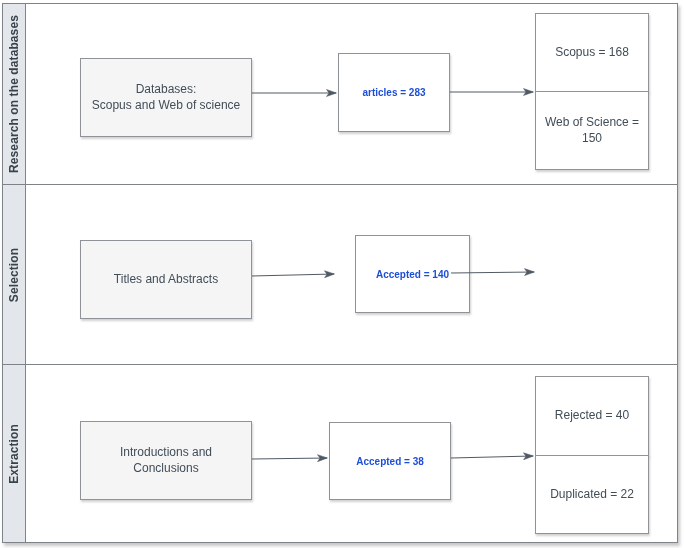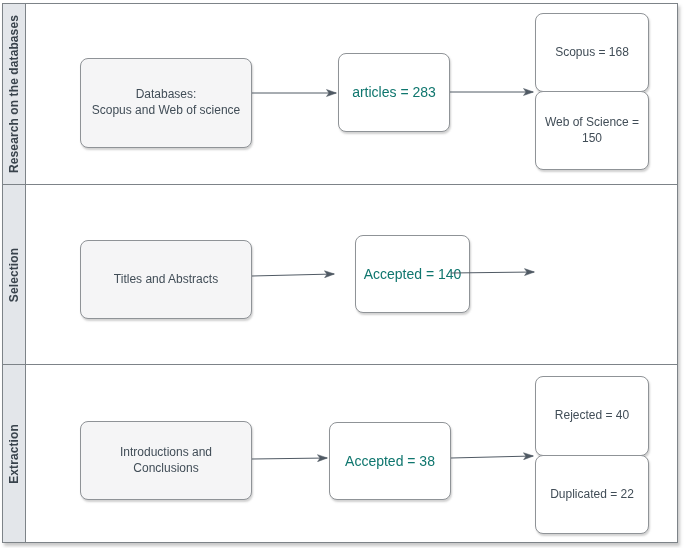--- a/index.html
+++ b/index.html
@@ -46,35 +46,35 @@
     white-space: nowrap;
     font-size: 12px;
     font-weight: bold;
     color: #39434c;
     letter-spacing: 0.1px;
   }
   .node {
     position: absolute;
     box-sizing: border-box;
     border: 1px solid #8f9397;
-    border-radius: 8px;
+    border-radius: 0;
     background: #ffffff;
     box-shadow: 1px 2px 2px rgba(140,140,140,0.40);
     display: flex;
     align-items: center;
     justify-content: center;
     text-align: center;
     font-size: 12px;
     line-height: 1.3;
     color: #414d57;
     padding: 4px 6px;
     white-space: pre-line;
   }
   .node.gray { background: #f5f5f6; padding: 4px 8px; }
-  .node.bold { font-weight: normal; font-size: 14px; color: #0f766e; }
+  .node.bold { font-weight: bold; font-size: 10px; color: #1d4ed8; }
   .arrows {
     position: absolute;
     left: 0; top: 0;
     width: 685px; height: 548px;
     pointer-events: none;
   }
 </style>
 </head>
 <body>
 
@@ -91,21 +91,21 @@
         <span class="lane-label">Selection</span>
       </div>
     </div>
     <div class="lane lane-3">
       <div class="lane-header">
         <span class="lane-label">Extraction</span>
       </div>
     </div>
   </div>
 
-  <div class="node gray" style="left:80px; top:58px; width:172px; height:90px;">Databases:
+  <div class="node gray" style="left:80px; top:58px; width:172px; height:79px;">Databases:
 Scopus and Web of science</div>
   <div class="node bold" style="left:338px; top:53px; width:112px; height:79px;">articles = 283</div>
   <div class="node" style="left:535px; top:13px; width:114px; height:79px;">Scopus = 168</div>
   <div class="node" style="left:535px; top:91px; width:114px; height:79px;">Web of Science = 150</div>
 
   <div class="node gray" style="left:80px; top:240px; width:172px; height:79px;">Titles and Abstracts</div>
   <div class="node bold" style="left:336px; top:235px; width:115px; height:78px;margin-left:19px;">Accepted = 140</div>
 
   <div class="node gray" style="left:80px; top:421px; width:172px; height:79px;">Introductions and Conclusions</div>
   <div class="node bold" style="left:329px; top:422px; width:122px; height:78px;">Accepted = 38</div>

